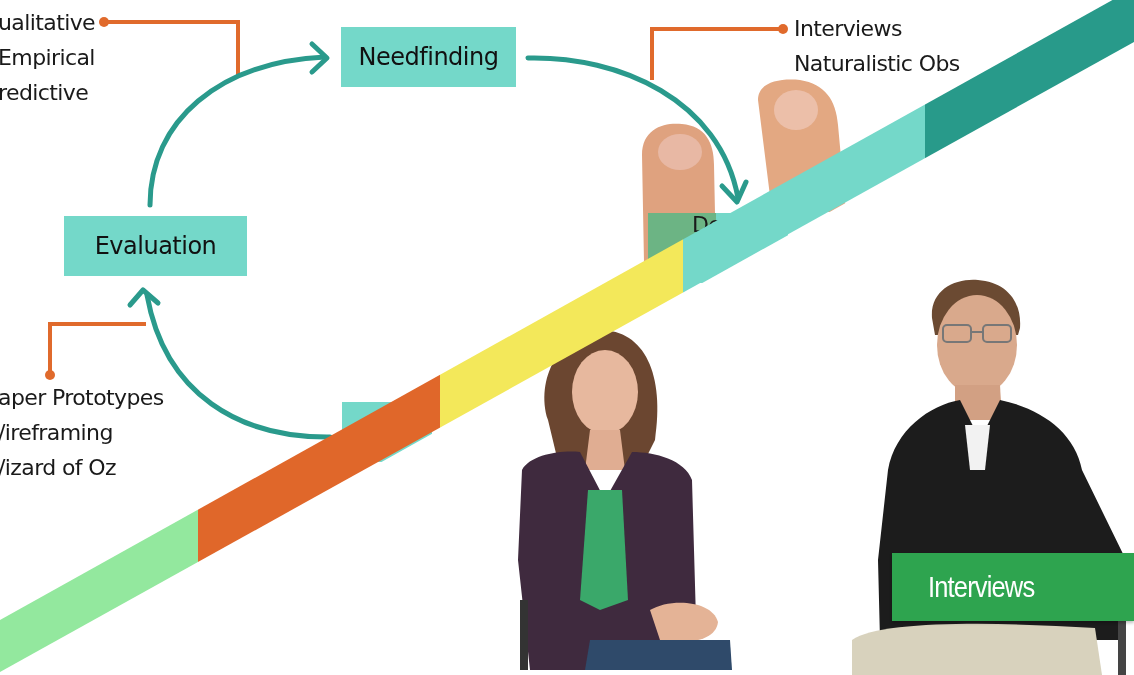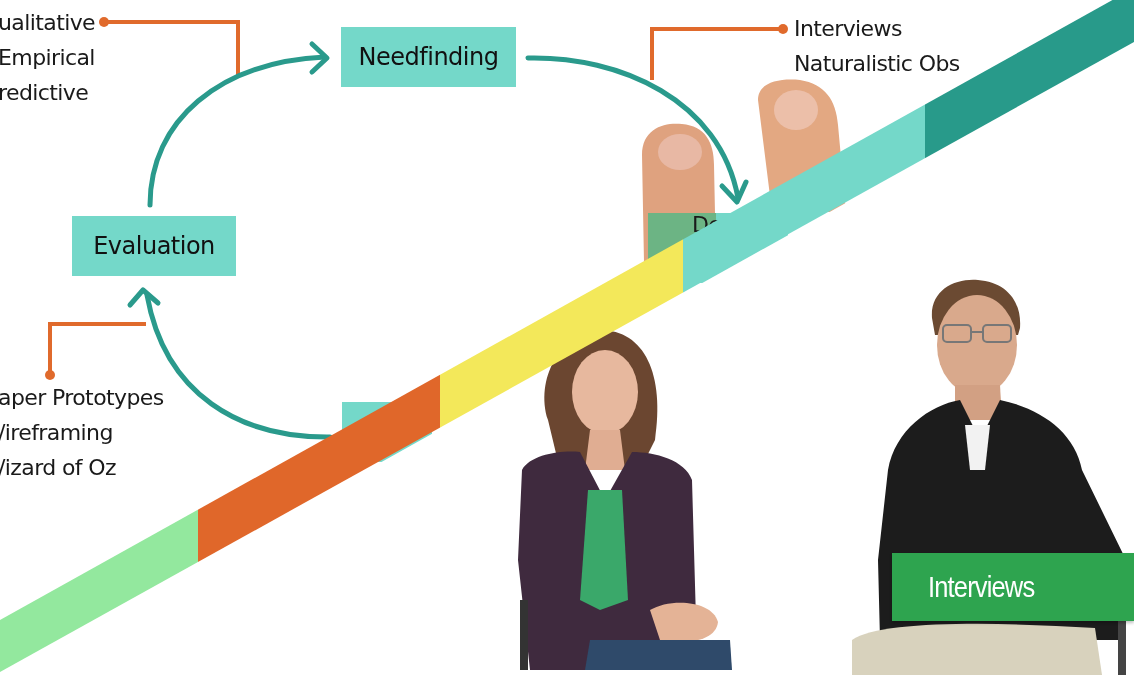--- a/index.html
+++ b/index.html
@@ -57,21 +57,21 @@
 
     <g>
       <rect x="648" y="213" width="140" height="70" fill="#74d8c9"></rect>
       <rect x="648" y="213" width="68" height="60" fill="#6aa86c" opacity="0.75"></rect>
     </g>
   </svg>
 
   <div class="node-box" style="left:341px;top:27px;width:175px;height:60px;">
     <span>Needfinding</span>
   </div>
-  <div class="node-box" style="left:72px;top:216px;width:164px;height:60px;">
+  <div class="node-box" style="left:64px;top:216px;width:183px;height:60px;">
     <span>Evaluation</span>
   </div>
   <div class="node-box" style="left:342px;top:402px;width:90px;height:60px;justify-content:flex-start;padding-left:12px;box-sizing:border-box;">
     <span>Pr</span>
   </div>
   <div class="list" style="left:692px;top:210px;font-size:22px;line-height:30px;">
     <div>Desi</div>
     <div style="margin-left:-26px;">Al</div>
   </div>
 

